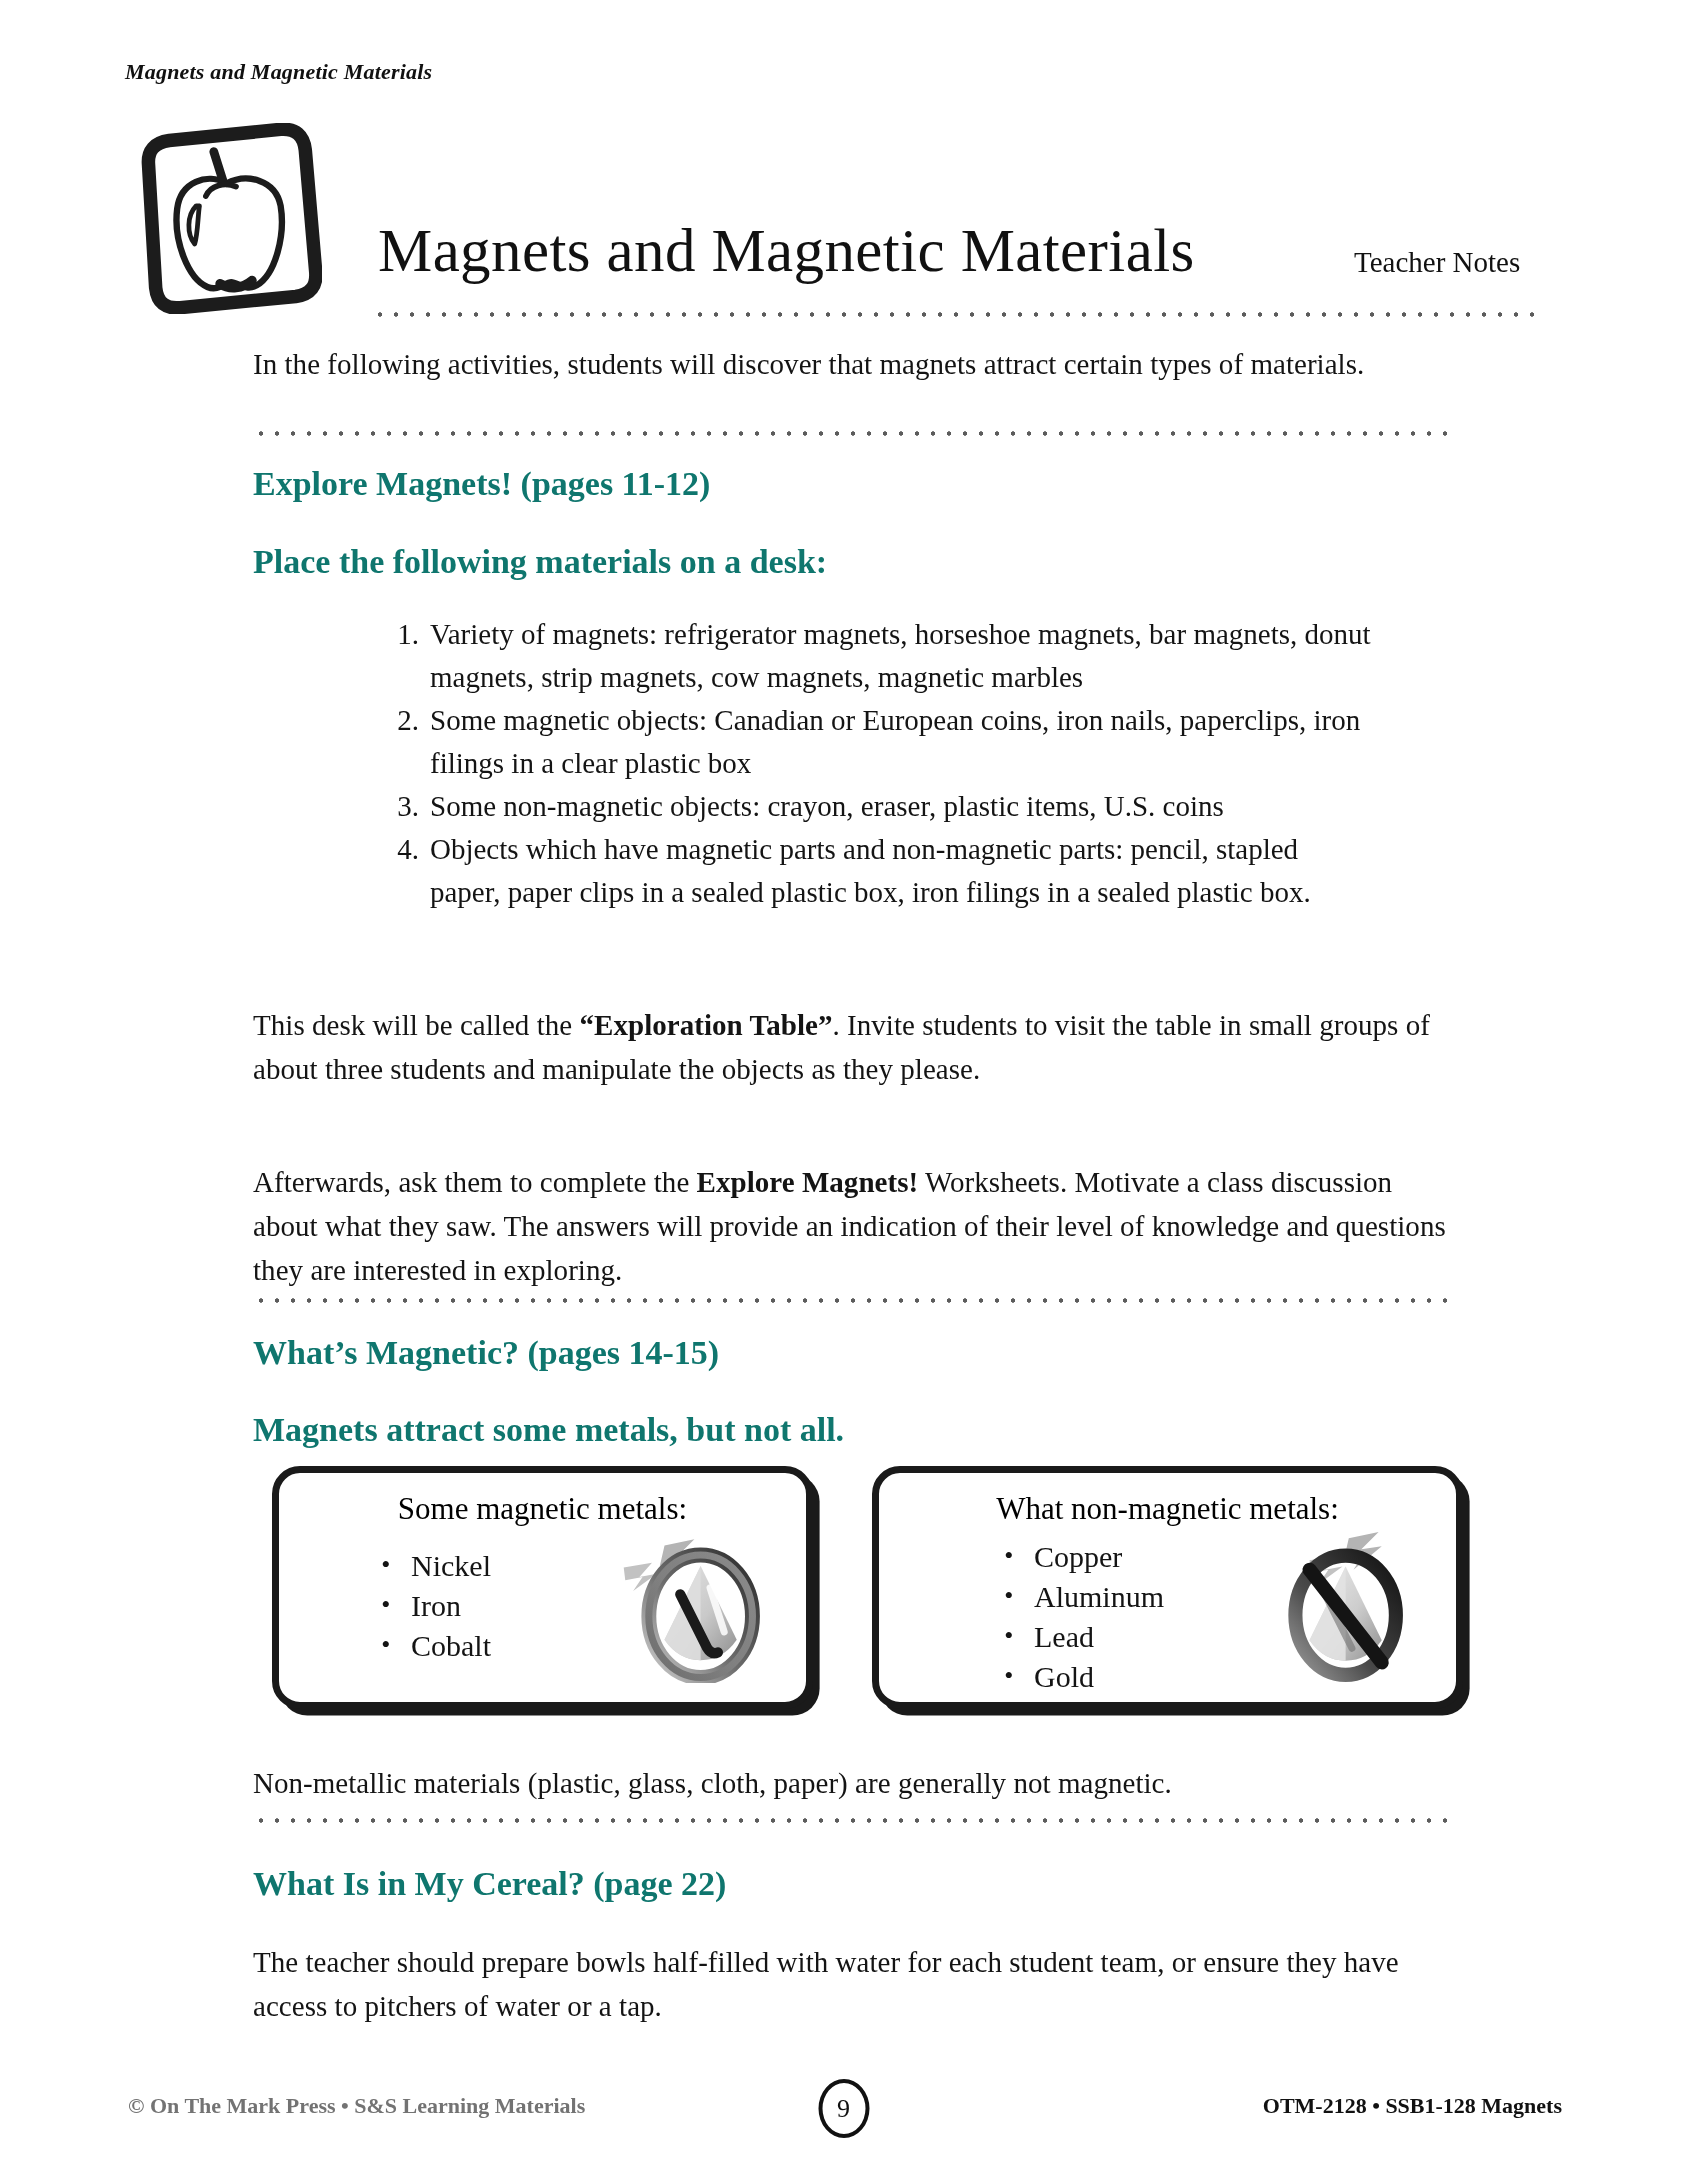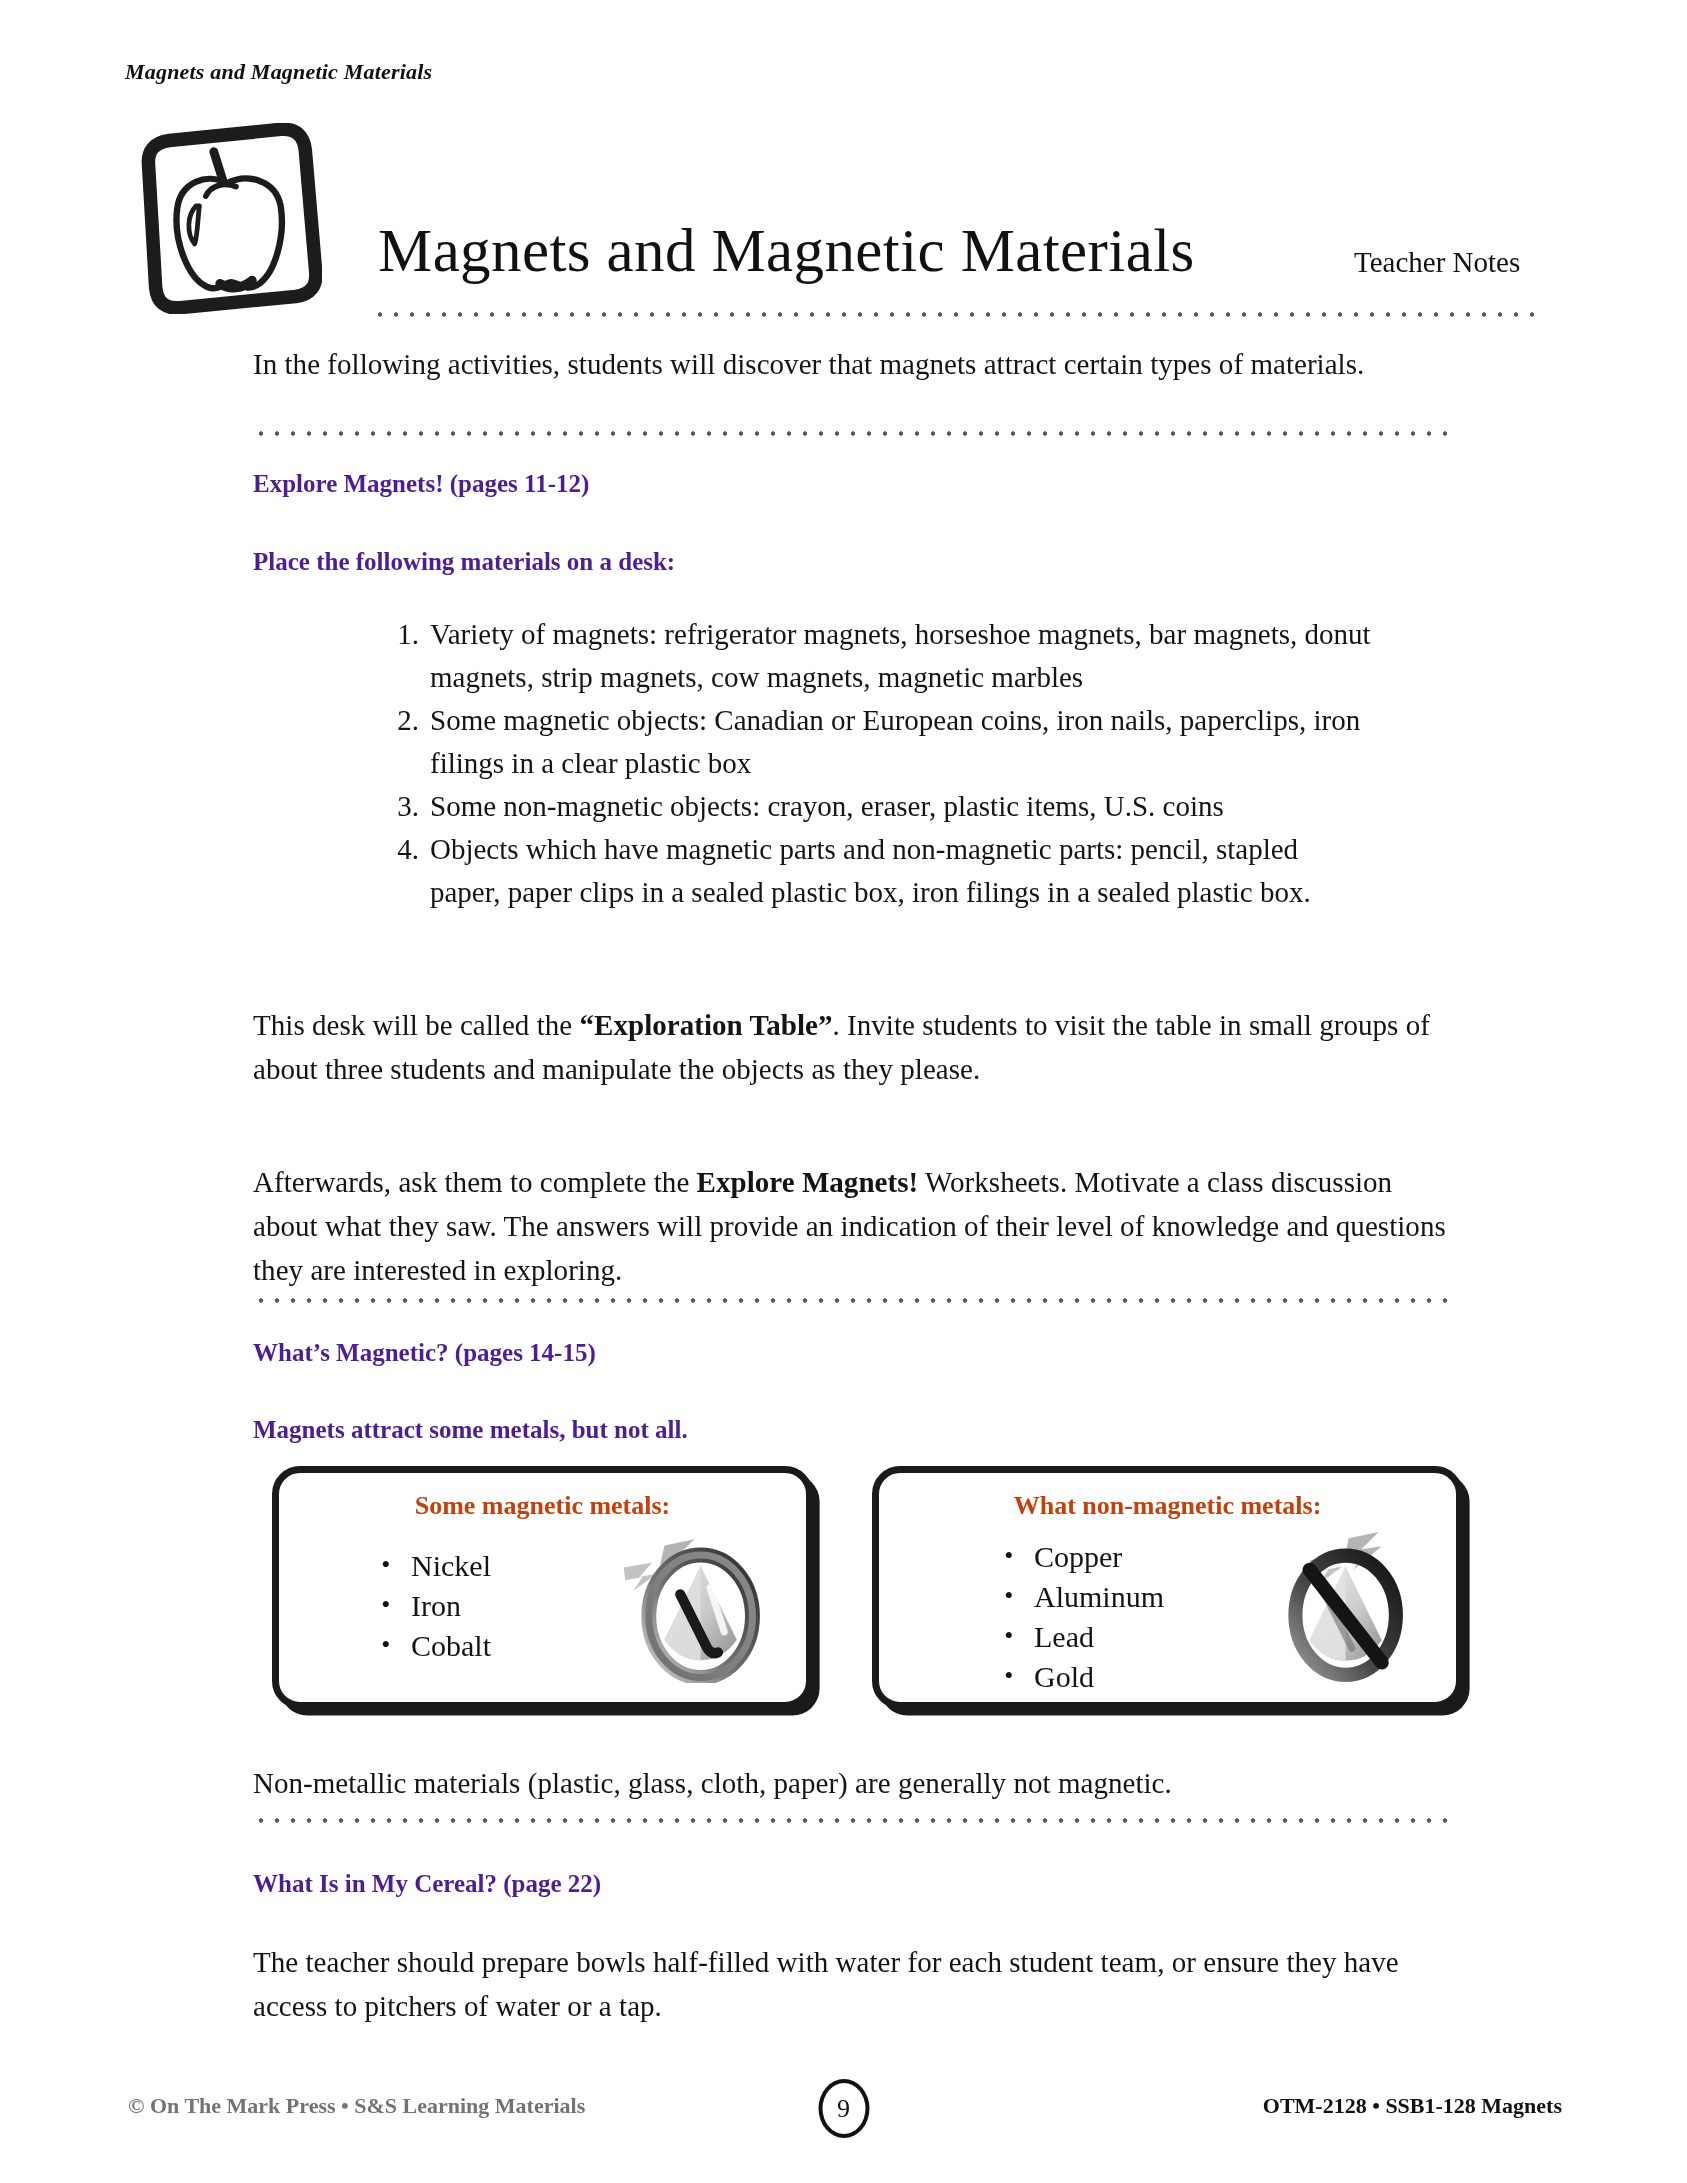--- a/index.html
+++ b/index.html
@@ -101,24 +101,24 @@
   
   .body-text {
     position: absolute;
     font-size: 29px;
     line-height: 44px;
     color: #141414;
     letter-spacing: 0.04px;
   }
   .sec-head {
     position: absolute;
-    font-size: 25px;
+    font-size: 34px;
     line-height: 40px;
     font-weight: bold;
-    color: #4c1d95;
+    color: #0f766e;
     white-space: nowrap;
   }
 
   #intro-para   { left: 253px; top: 342px;  width: 1195px; }
   #explore-head { left: 253px; top: 464px; }
   #place-head   { left: 253px; top: 542px; }
 
   
   .num-list {
     position: absolute;
@@ -169,23 +169,23 @@
   }
   .metal-box.left  { left: 272px;  width: 527px; }
   .metal-box.right { left: 872px; width: 577px; }
 
   .metal-title {
     position: absolute;
     top: 18px;
     left: 0;
     right: 0;
     text-align: center;
-    font-size: 26px;
-    font-weight: bold;
-    color: #c2410c;
+    font-size: 31px;
+    font-weight: normal;
+    color: #000000;
   }
   .metal-list {
     position: absolute;
     top: 73px;
     left: 99px;
     margin: 0;
     padding: 0;
     list-style: none;
   }
   .metal-box.right .metal-list { left: 122px; top: 64px; }

